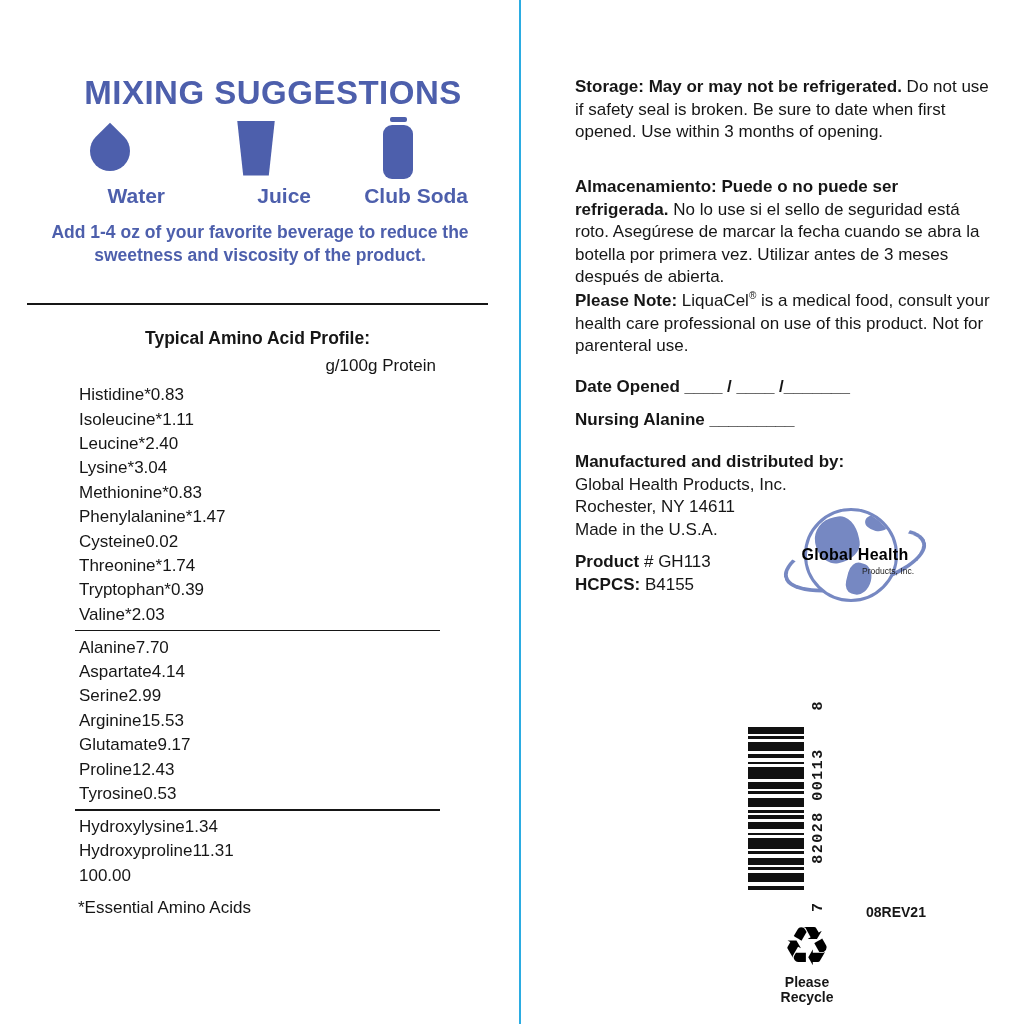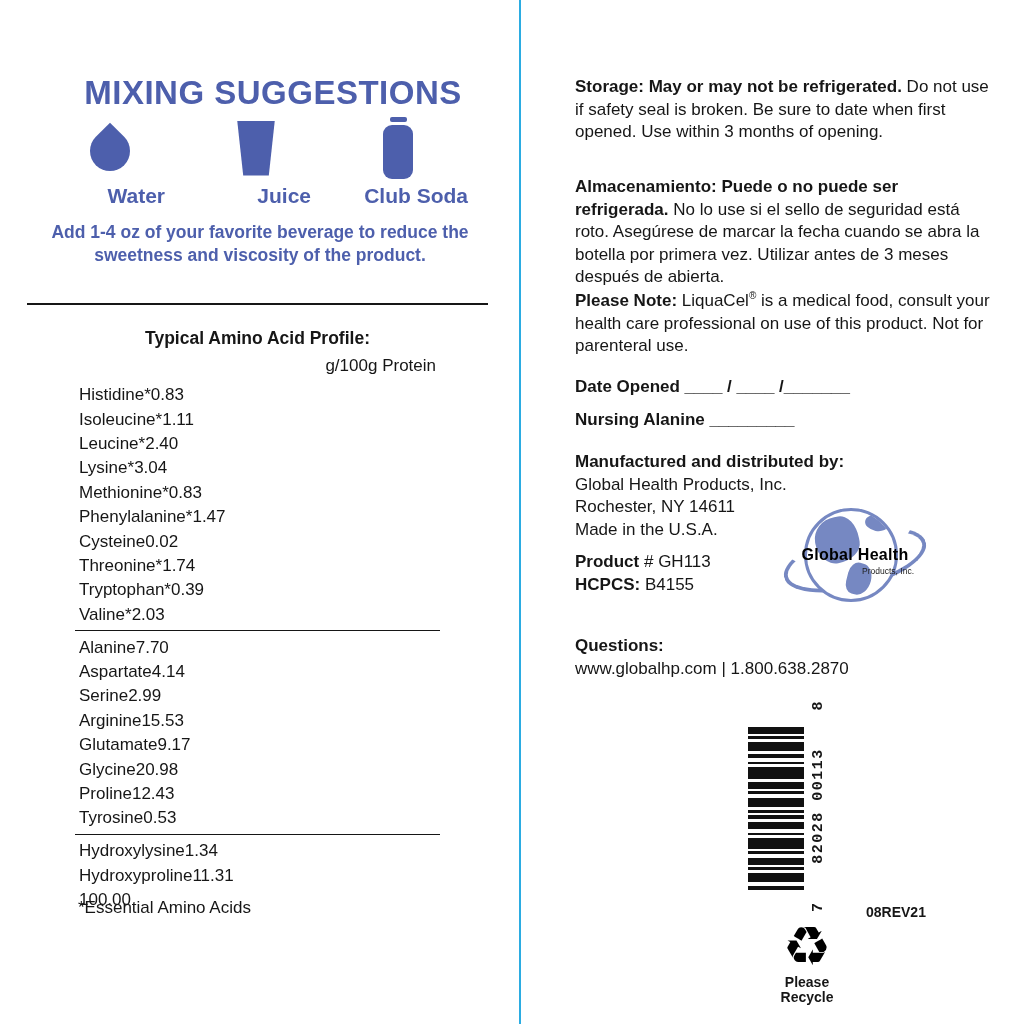--- a/index.html
+++ b/index.html
@@ -201,24 +201,20 @@
       <div class="amino-row">
         <span class="an">Arginine</span>
         <span class="av">15.53</span>
       </div>
 
       <div class="amino-row">
         <span class="an">Glutamate</span>
         <span class="av">9.17</span>
       </div>
 
-      <div class="amino-row">
-        <span class="an">Glycine</span>
-        <span class="av">20.98</span>
-      </div>
 
       <div class="amino-row">
         <span class="an">Proline</span>
         <span class="av">12.43</span>
       </div>
 
       <div class="amino-row">
         <span class="an">Tyrosine</span>
         <span class="av">0.53</span>
       </div>
@@ -260,24 +256,20 @@
     <span>Global Health Products, Inc.</span><br>
     <span>Rochester, NY 14611</span><br>
     <span>Made in the U.S.A.</span>
   </div>
 
   <div class="rp p-prod">
     <b>Product</b><span> # GH113</span><br>
     <b>HCPCS:</b><span> B4155</span>
   </div>
 
-  <div class="rp p-quest">
-    <b>Questions:</b><br>
-    <span>www.globalhp.com | 1.800.638.2870</span>
-  </div>
 </div>
 
 <div class="globe">
   <div class="globe-swoosh"></div>
   <div class="globe-circle">
     <div class="land land-na"></div>
     <div class="land land-sa"></div>
     <div class="land land-eu"></div>
   </div>
   <div class="globe-text1">Global Health</div>

